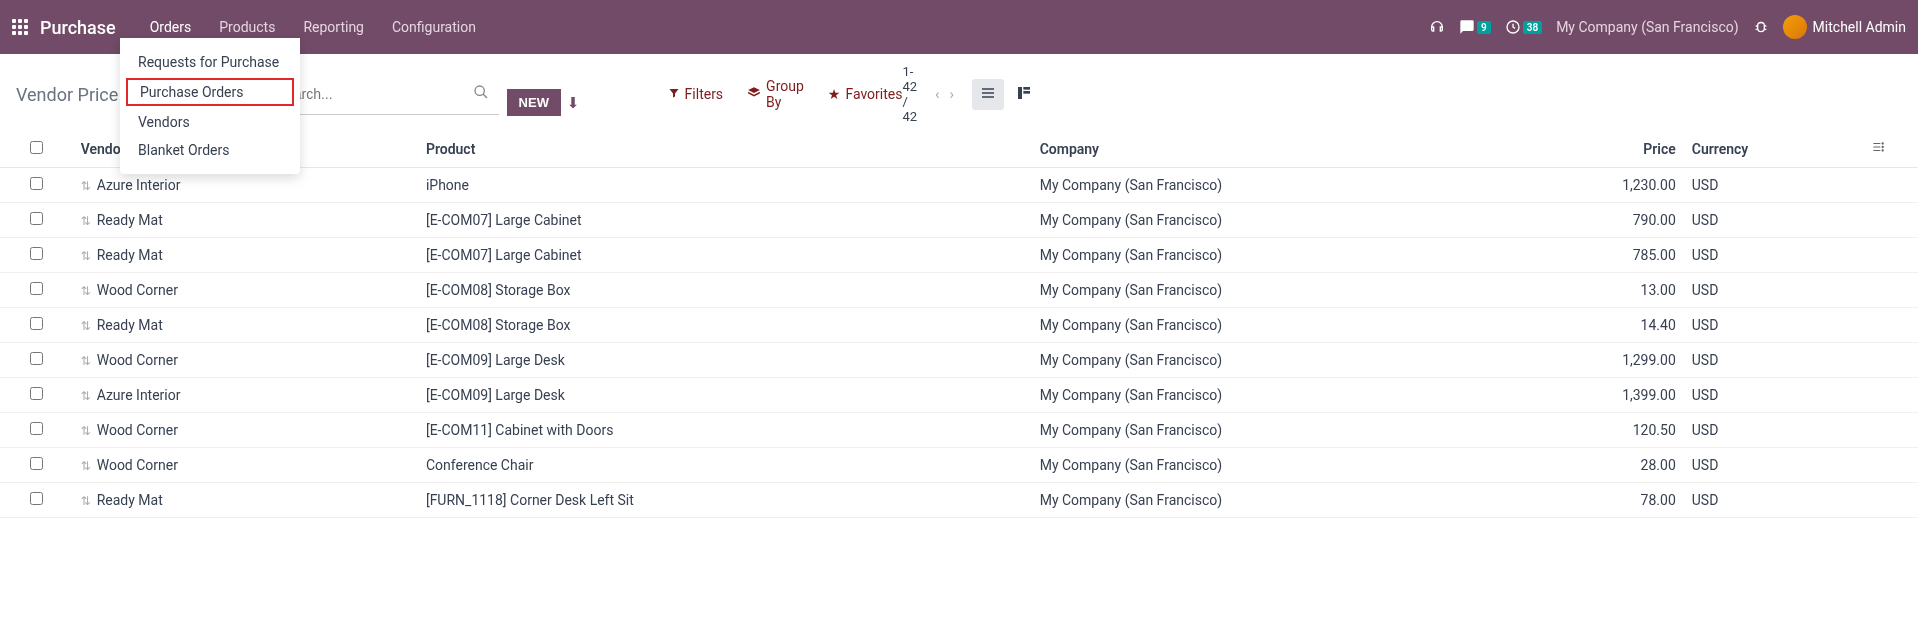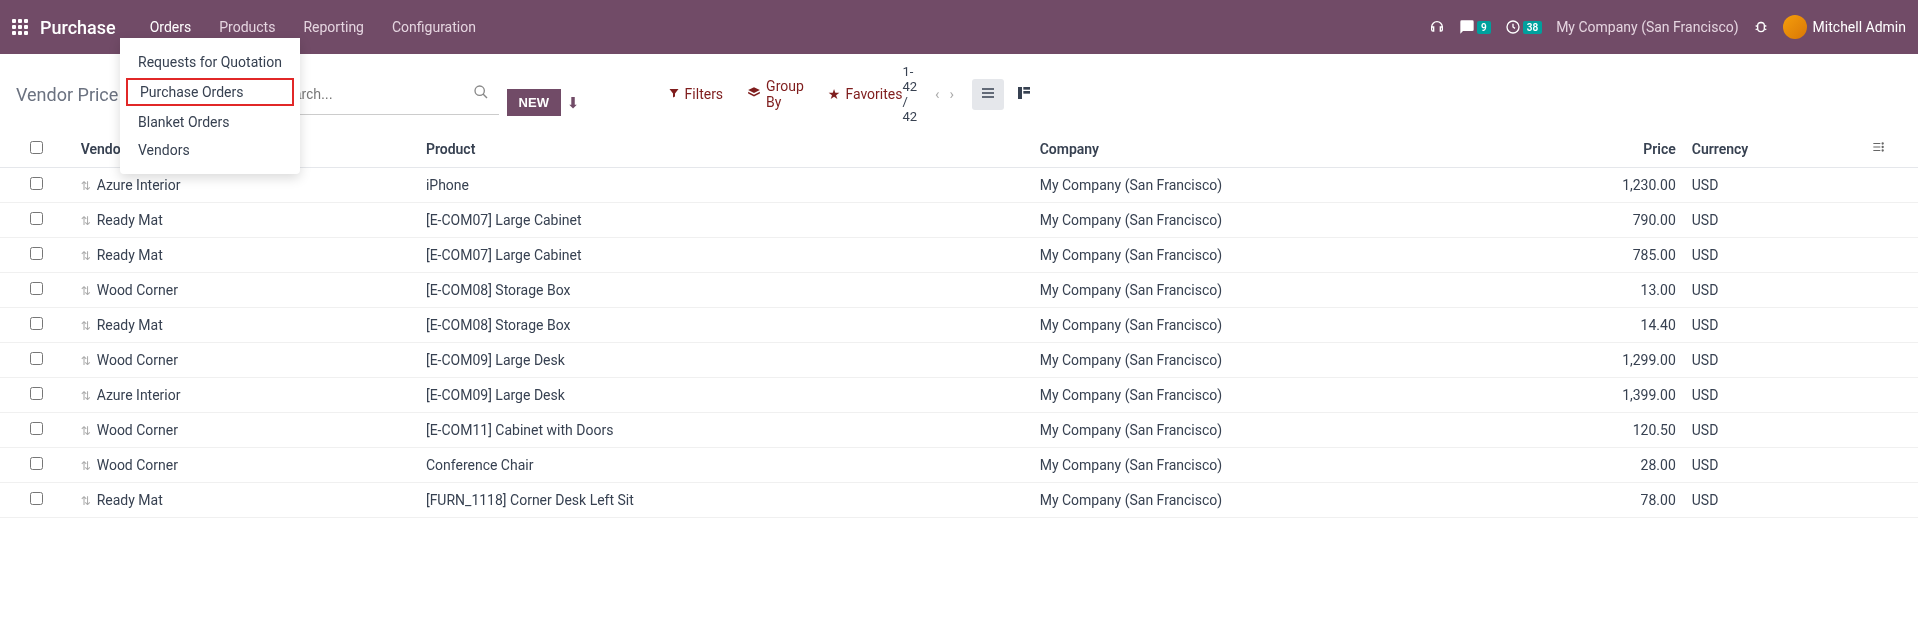--- a/index.html
+++ b/index.html
@@ -111,24 +111,24 @@
         </svg>
     </div>
     <div class="user-block">
       <span class="avatar"></span>
       <span>Mitchell Admin</span>
     </div>
   </div>
 </div>
 
 <div class="dropdown">
-  <div class="dropdown-item">Requests for Quotation</div>
+  <div class="dropdown-item">Requests for Purchase</div>
   <div class="dropdown-item highlighted">Purchase Orders</div>
+  <div class="dropdown-item">Vendors</div>
   <div class="dropdown-item">Blanket Orders</div>
-  <div class="dropdown-item">Vendors</div>
 </div>
 
 <div class="control-panel">
   <div class="cp-top">
     <div class="cp-title">Vendor Price</div>
     <div class="search-wrap">
       <div class="facet">
         <span class="facet-icon">
           <svg width="10" height="10" viewBox="0 0 24 24" fill="currentColor">
               <path d="M3 4h18l-7 9v6l-4 2v-8L3 4z"></path>

